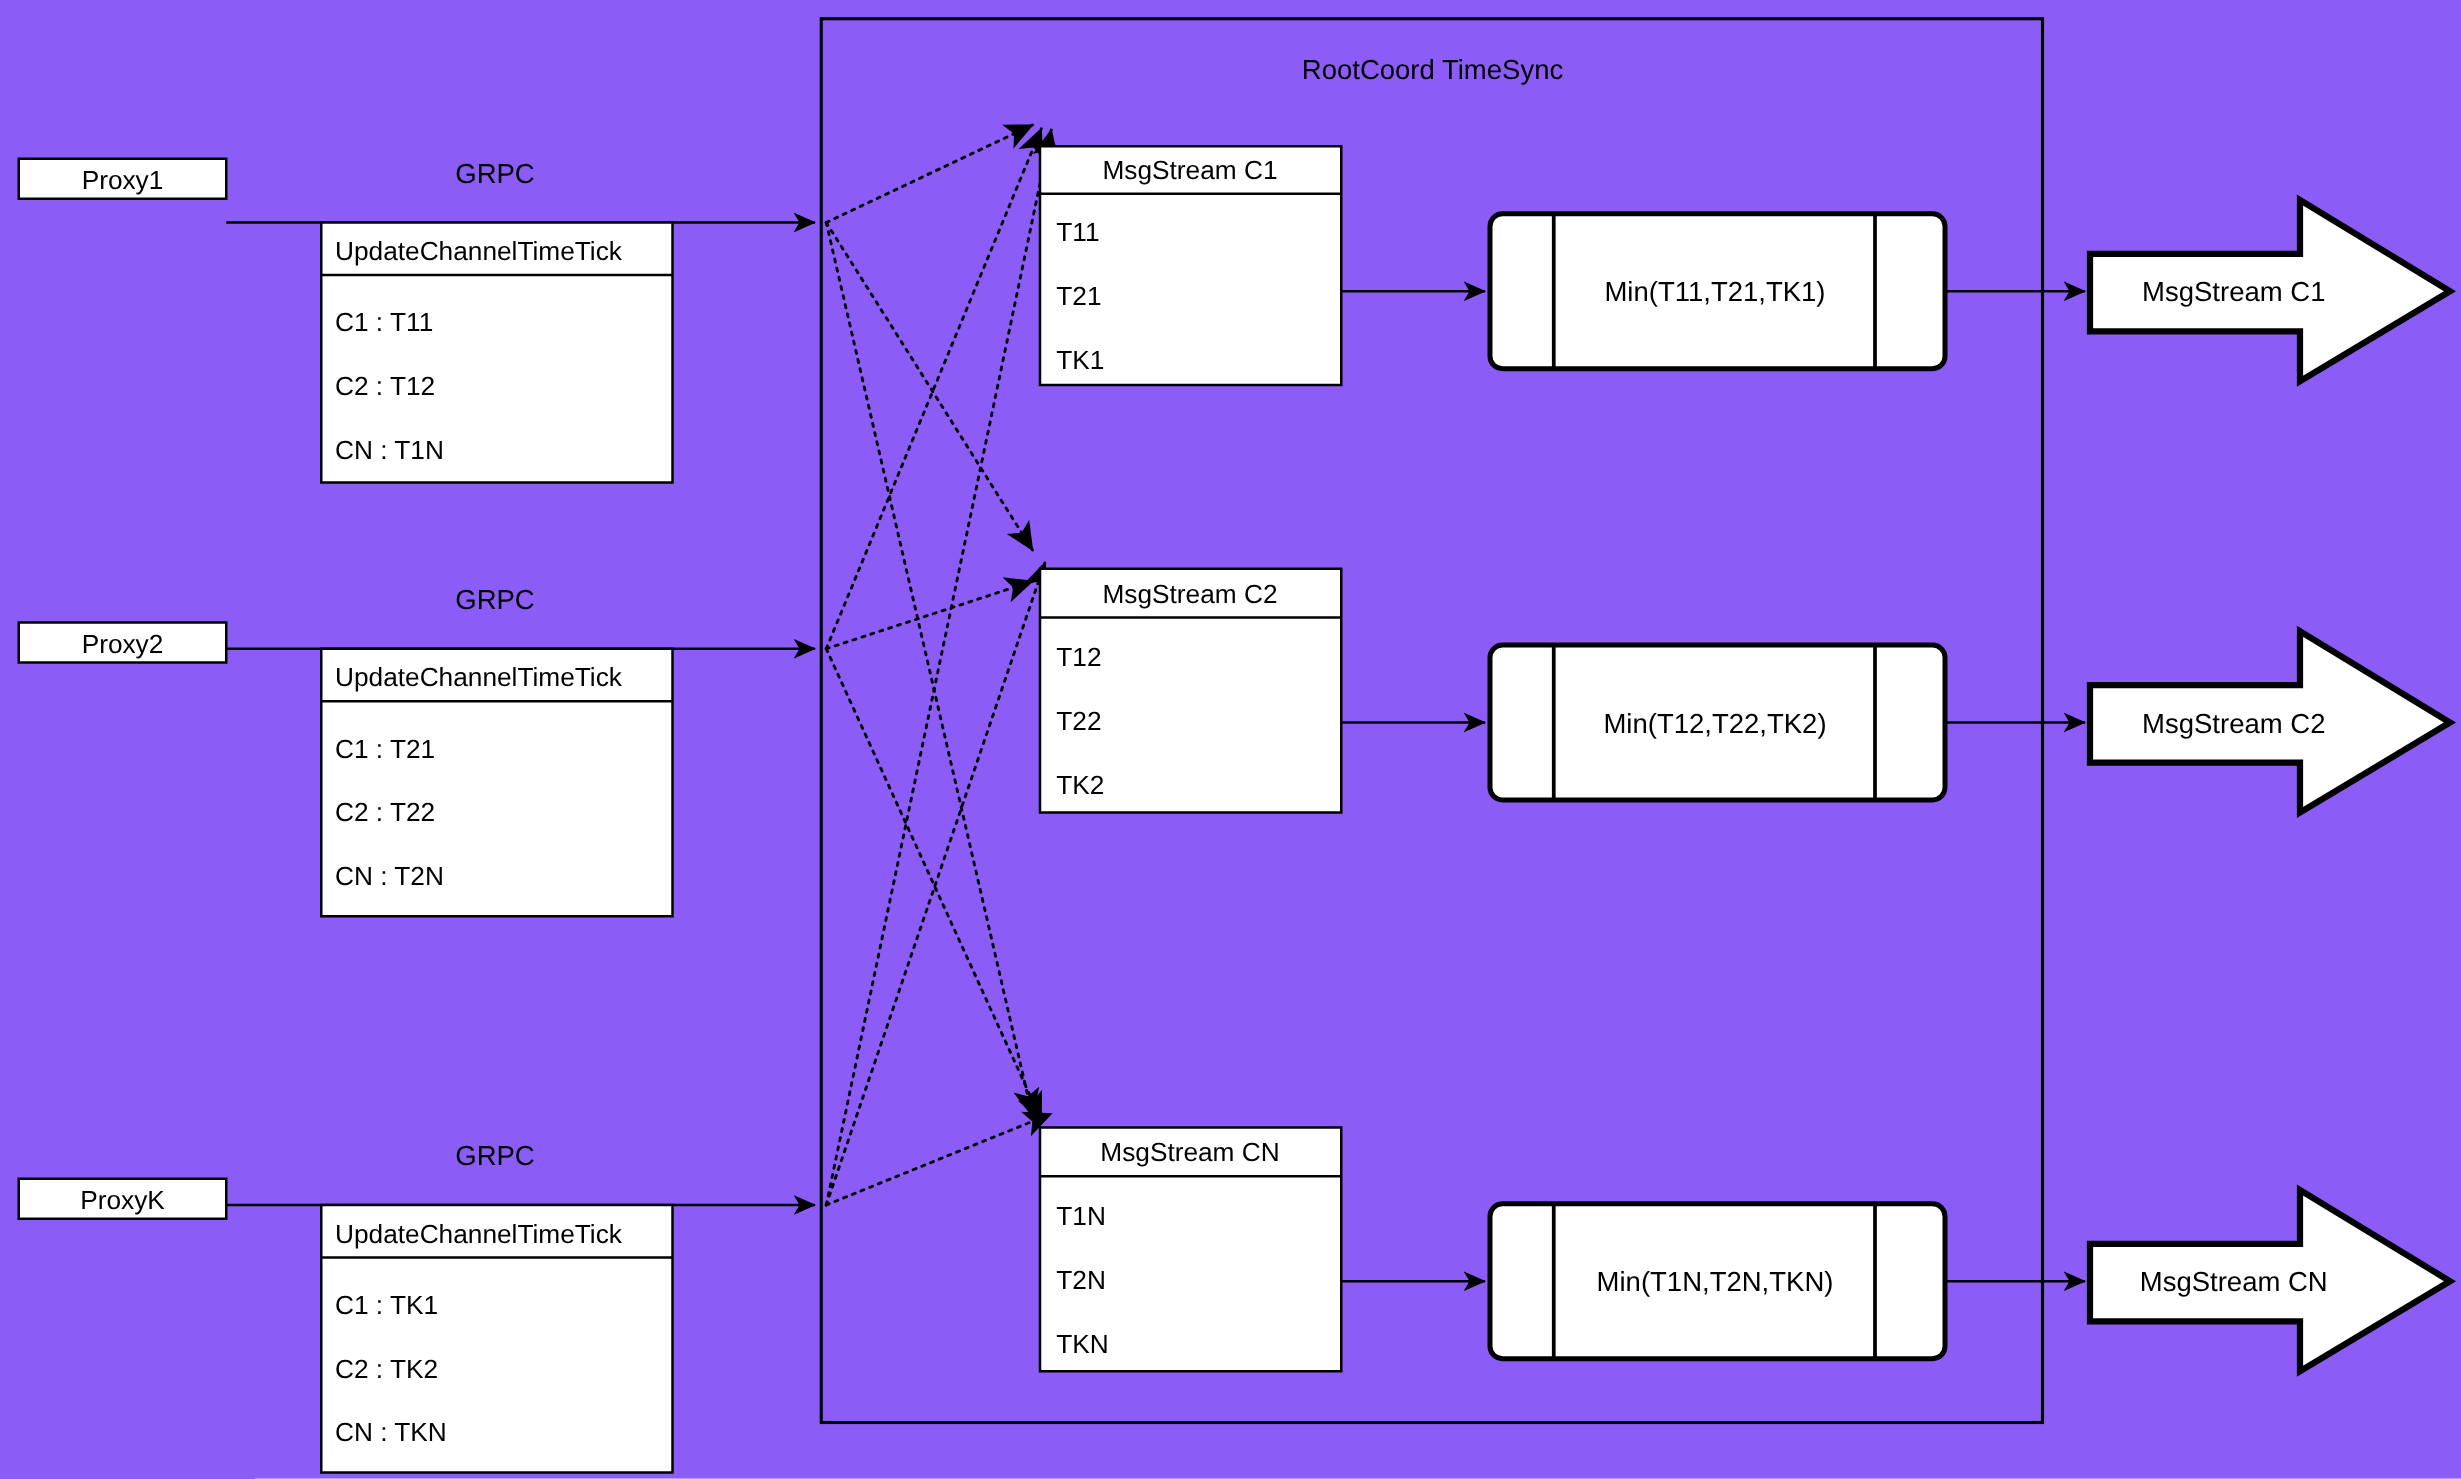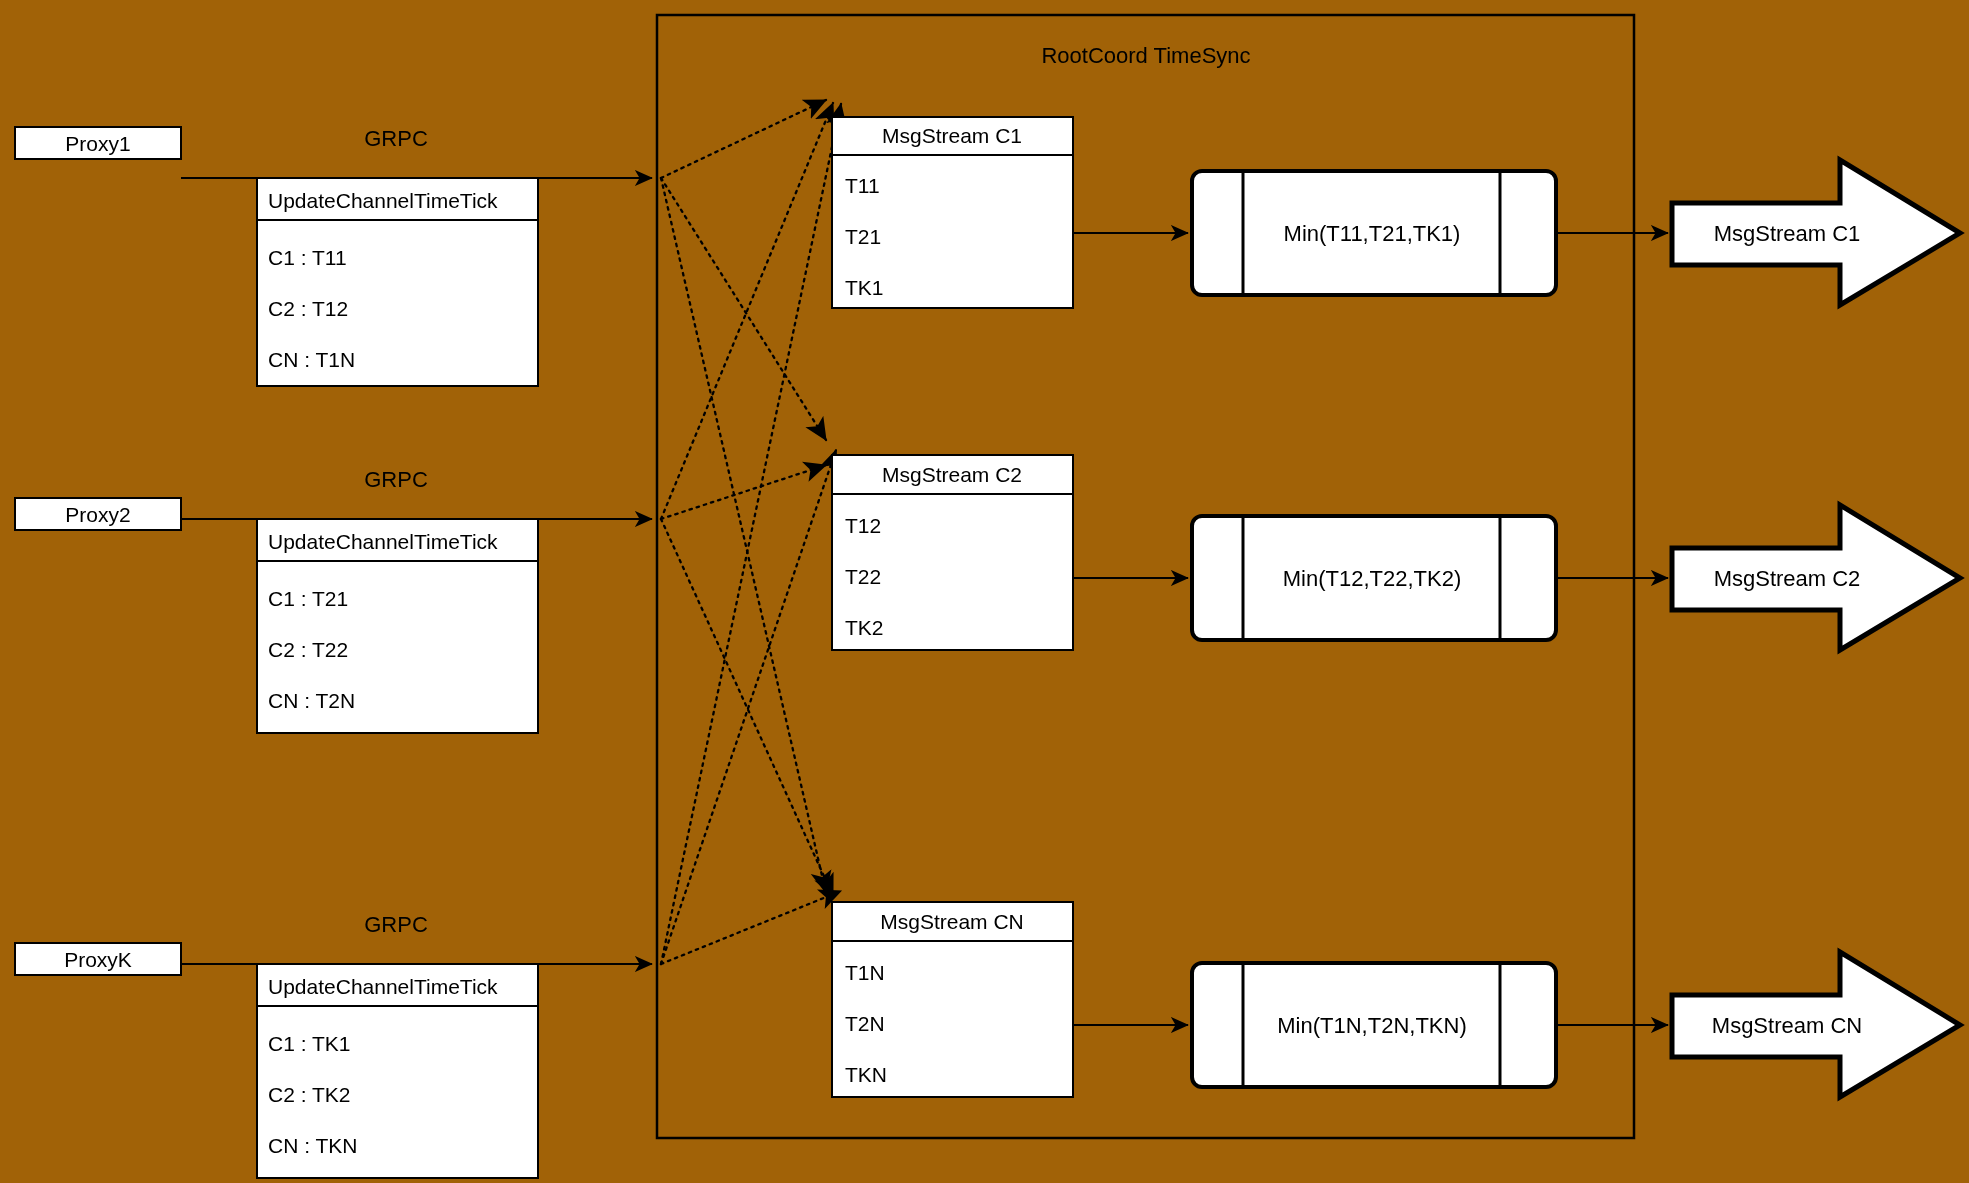--- a/index.html
+++ b/index.html
@@ -1,17 +1,17 @@
 <!DOCTYPE html>
 <html><head>
 <meta charset="utf-8">
 <style>
   html,body{margin:0;padding:0;background:#ffffff;}
   body{font-family:"Liberation Sans",sans-serif;}
-  #stage{position:relative;width:1969px;height:1183px;background:#a16207;overflow:hidden;}
+  #stage{position:relative;width:1969px;height:1183px;background:#8b5cf6;overflow:hidden;}
   svg{display:block;}
   .lbl{font-family:"Liberation Sans",sans-serif;fill:#000000;}
   .t20{font-size:21px;}
   .t21{font-size:22px;}
 </style>
 </head>
 <body>
 
 <div id="stage">
 <svg width="1969" height="1183" viewBox="0 0 1969 1183" xmlns="http://www.w3.org/2000/svg">

